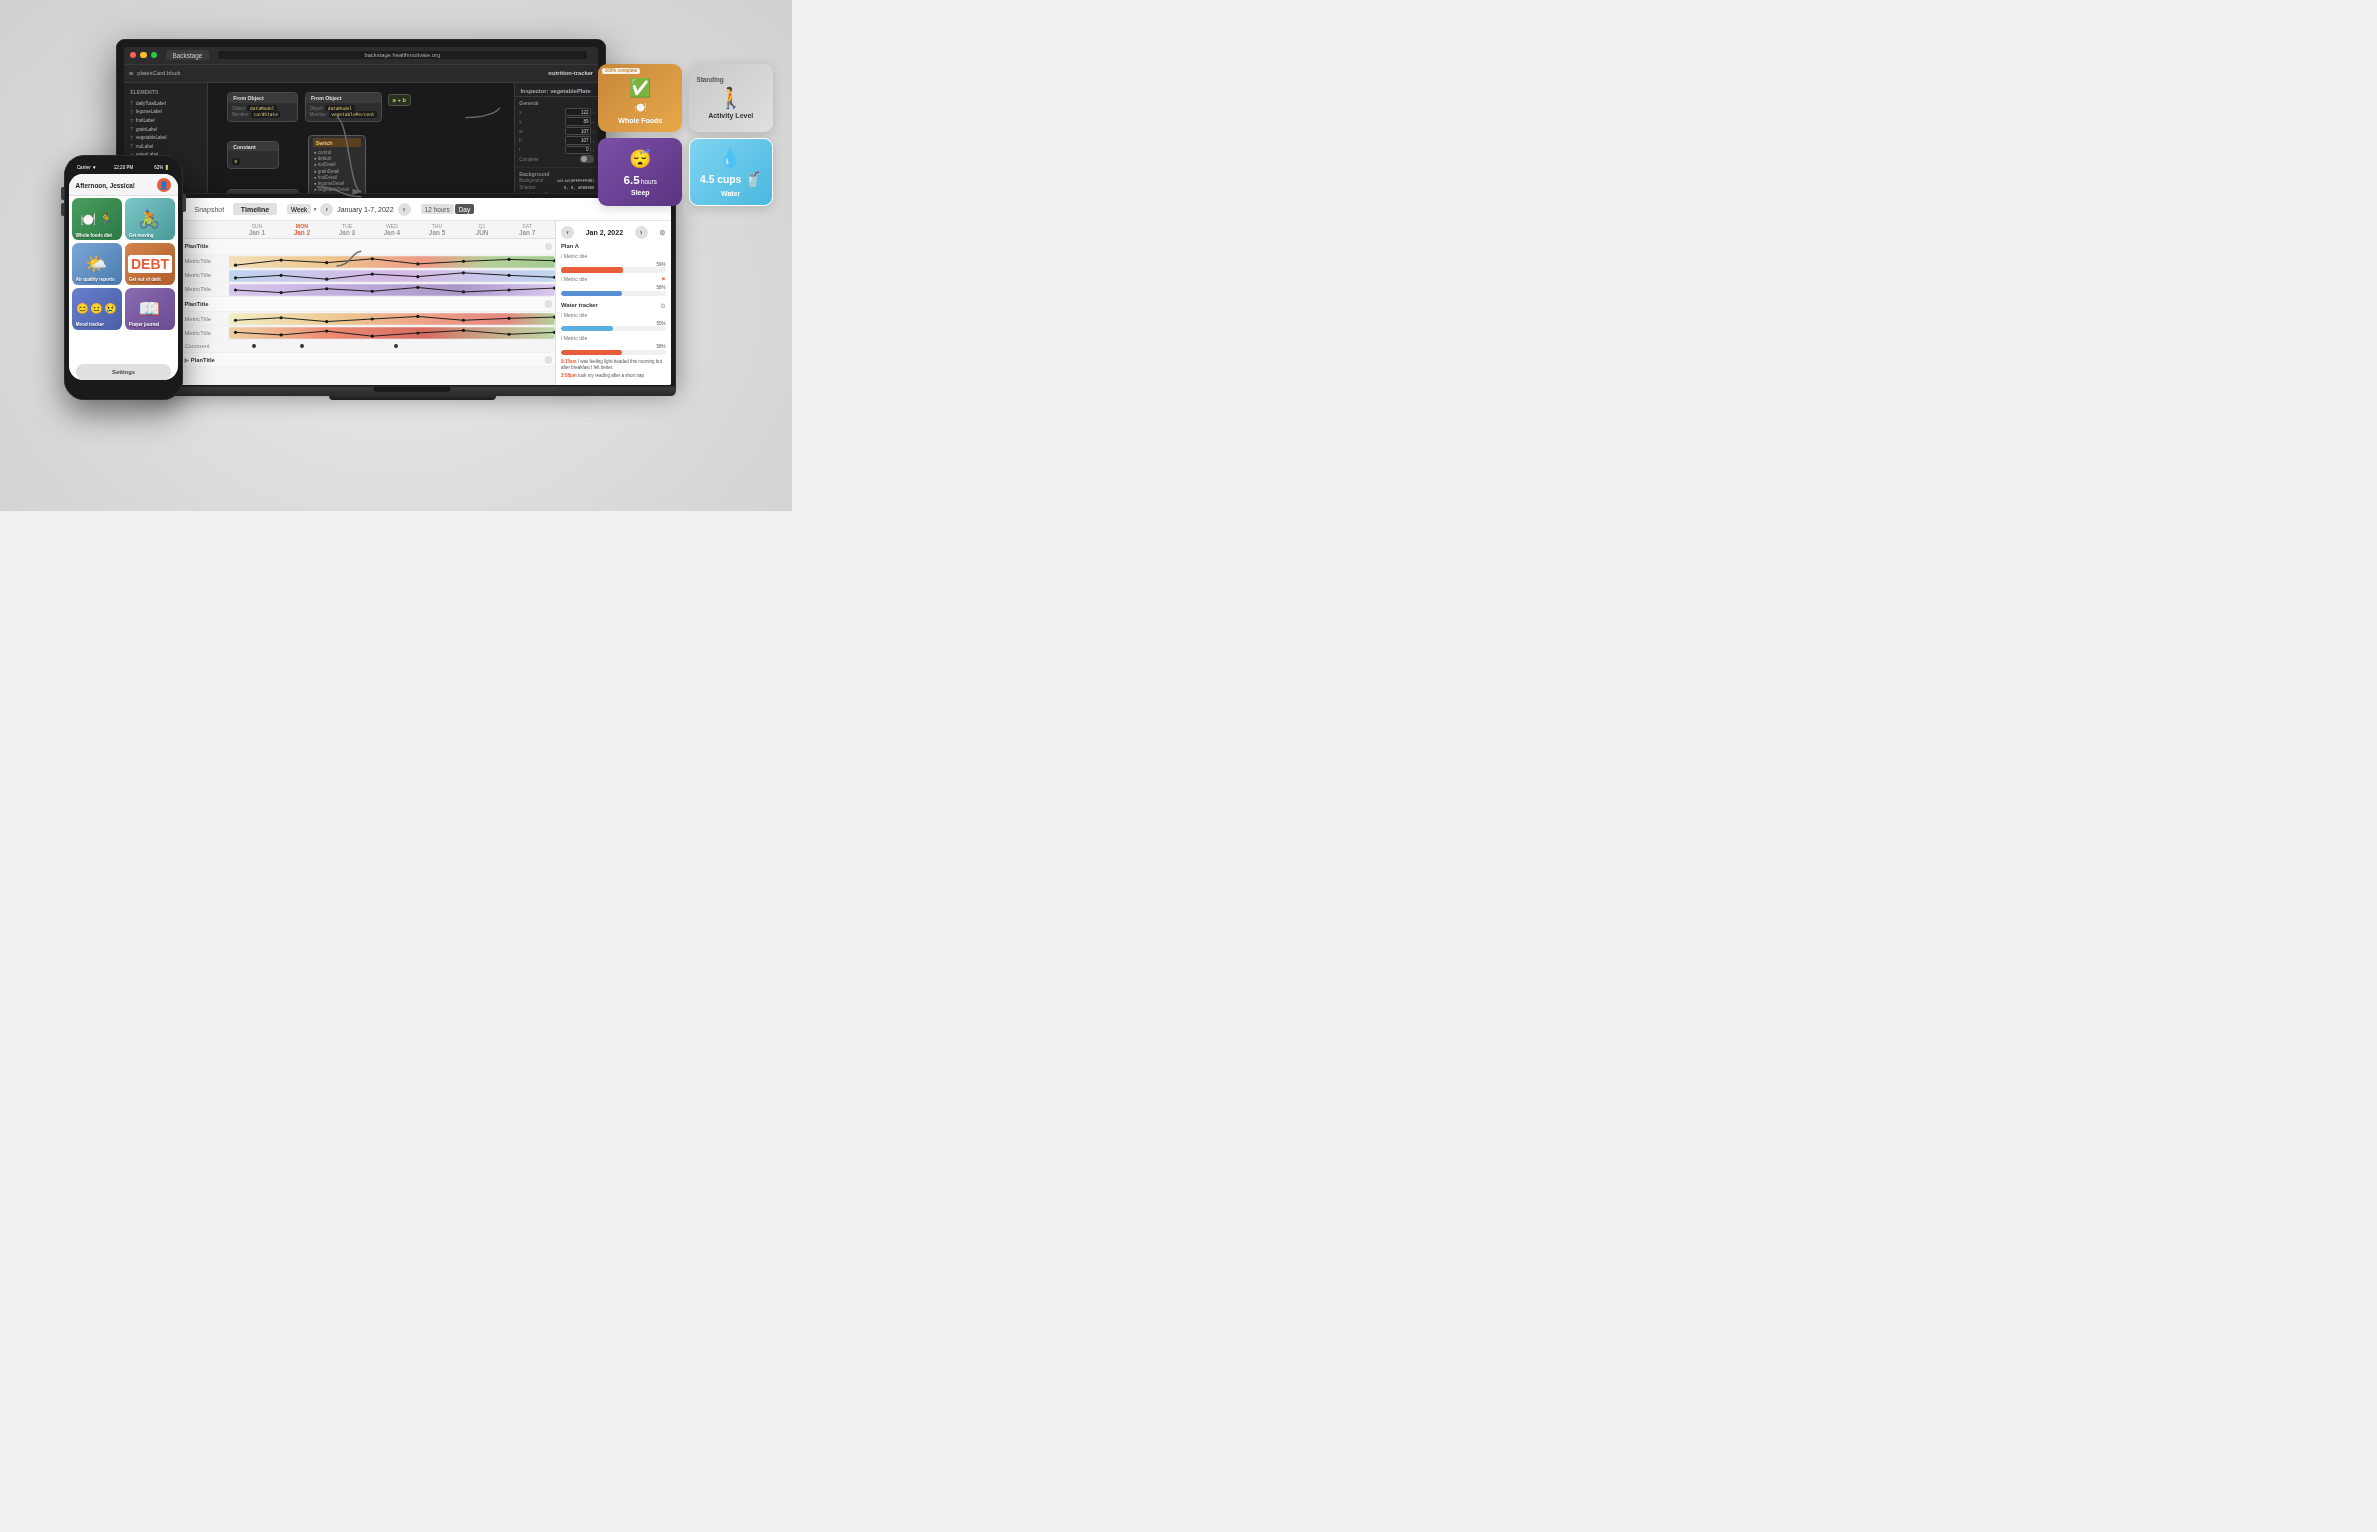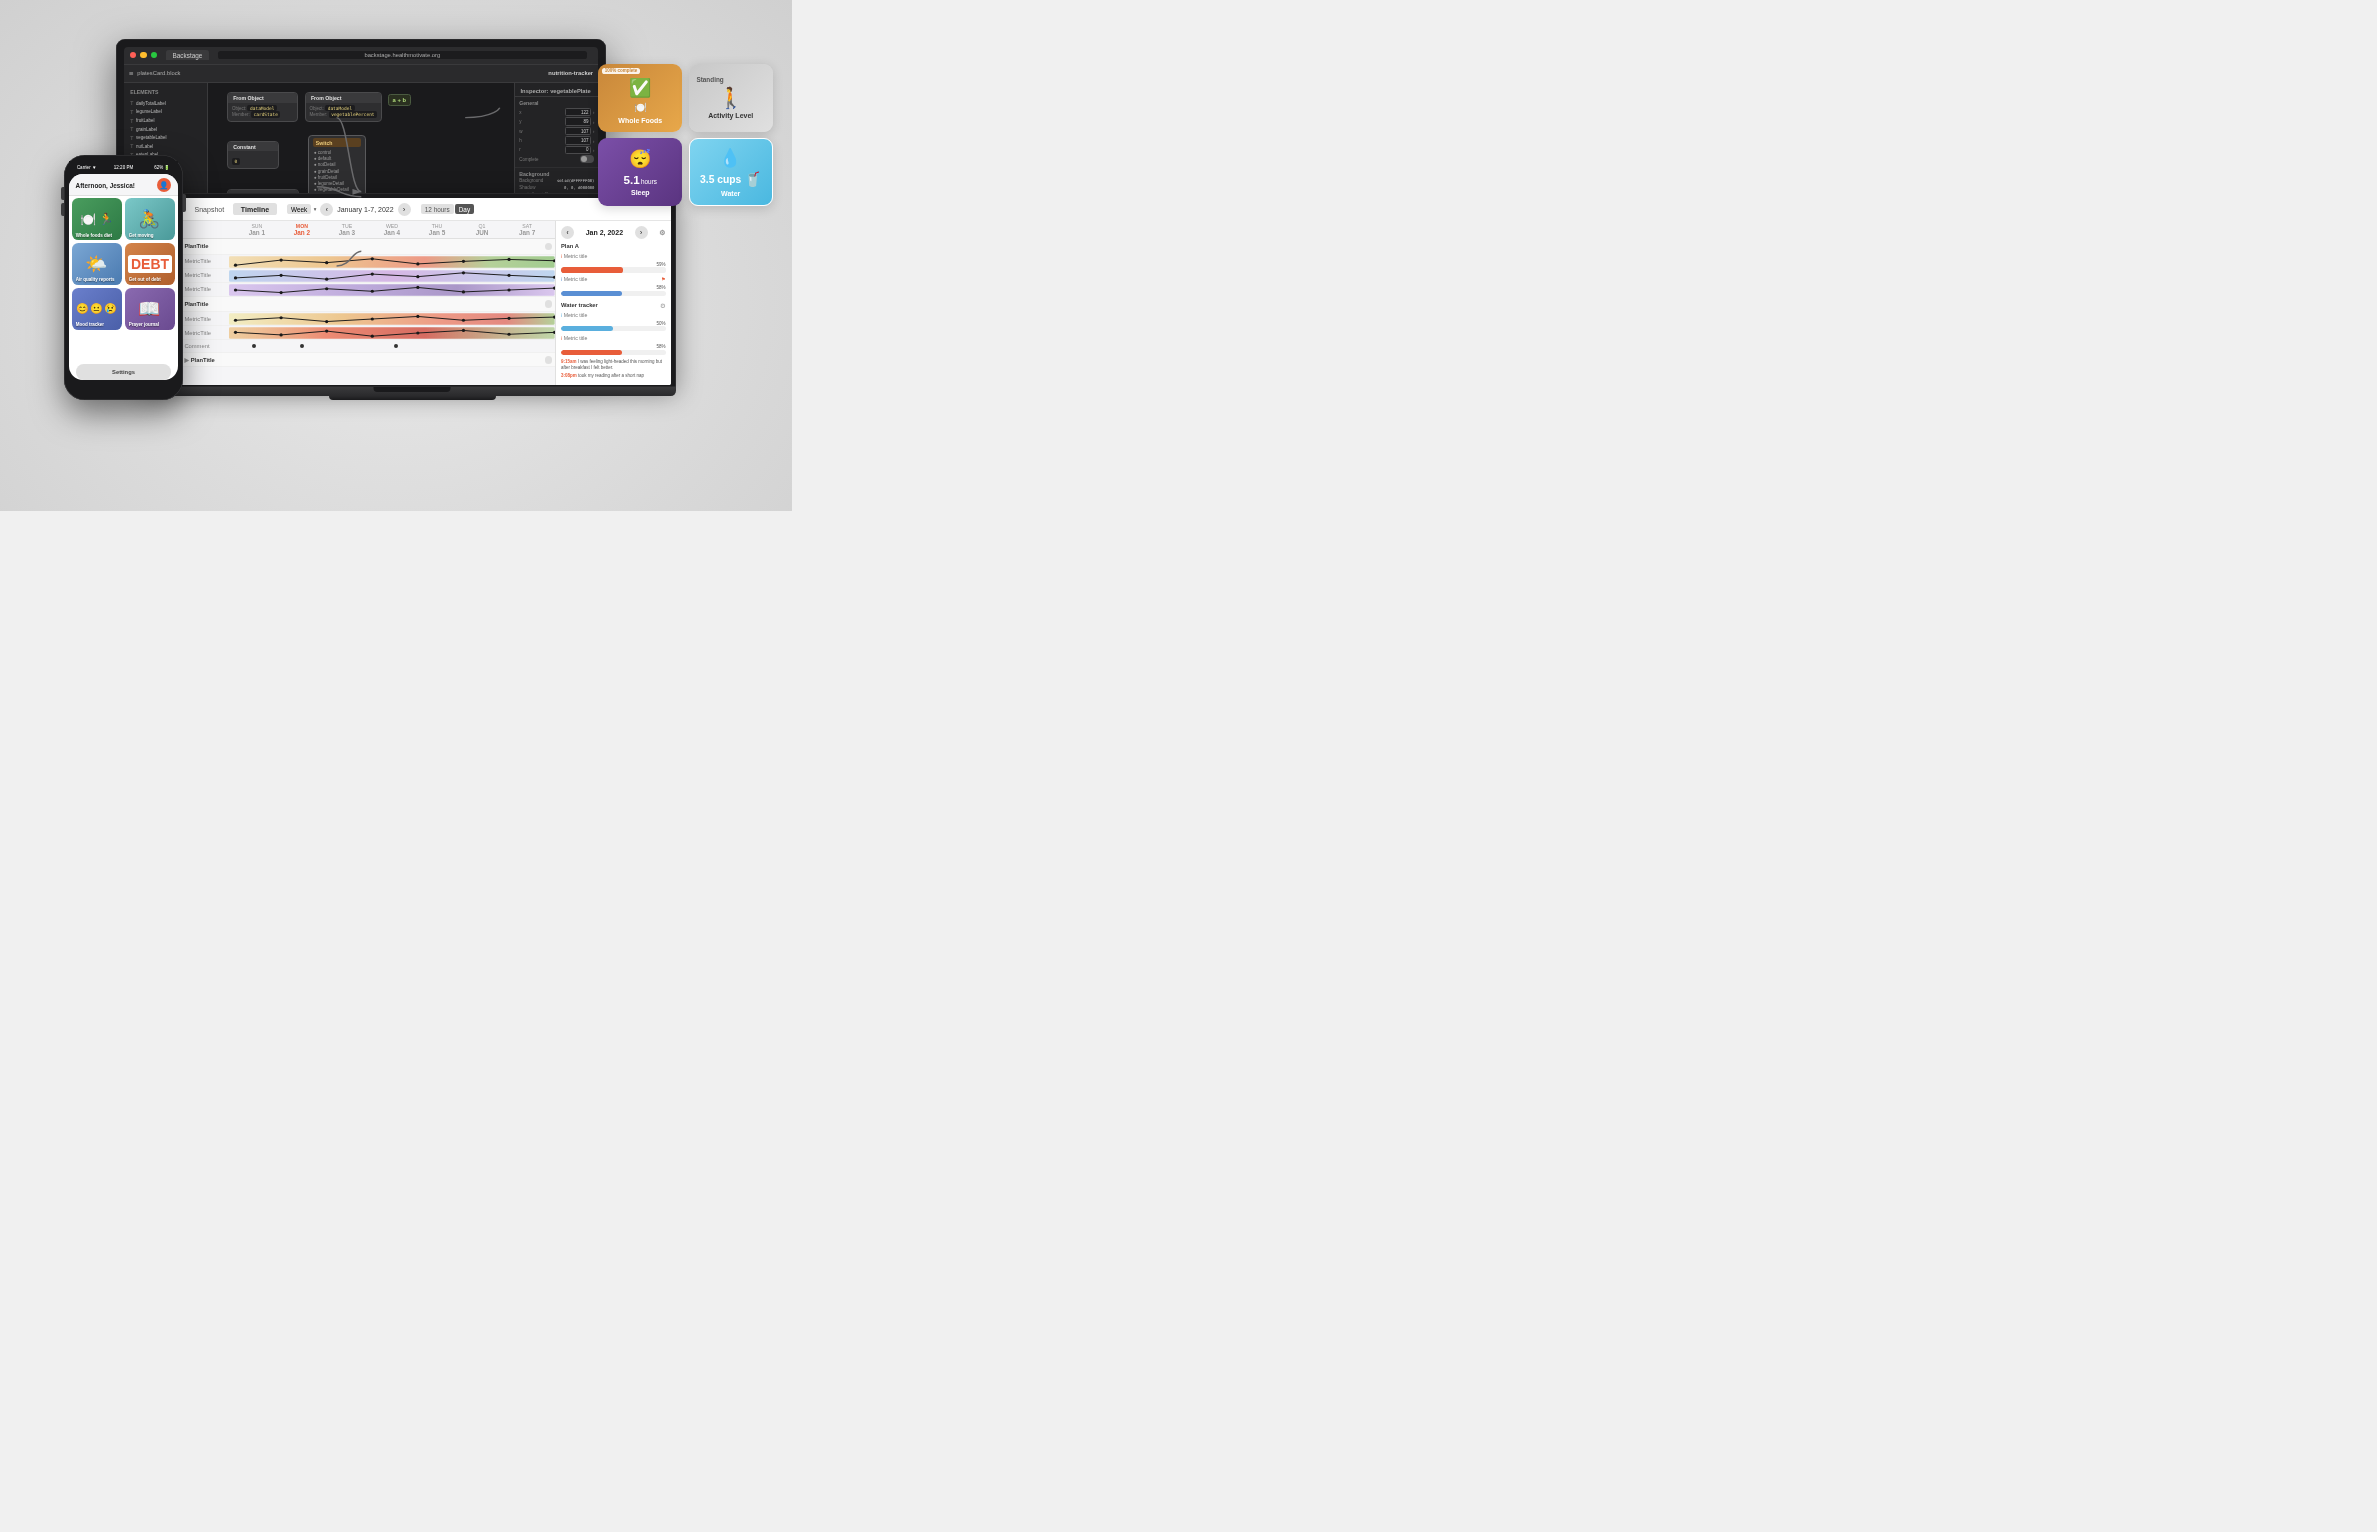--- a/index.html
+++ b/index.html
@@ -1580,29 +1580,29 @@
 
   <div class="health-card card-standing">
     <div style="font-size:6.4px;font-weight:600;color:#555;align-self:flex-start">Standing</div>
     <div style="font-size:20.6px">🚶</div>
     <div class="health-card-title">Activity Level</div>
   </div>
 
   <div class="health-card card-sleep">
     <div style="font-size:18px">😴</div>
     <div style="display:flex;align-items:baseline;gap:1.3px">
-      <span class="health-card-value">5.1</span>
+      <span class="health-card-value">6.5</span>
       <span class="health-card-unit">hours</span>
     </div>
     <div class="health-card-title">Sleep</div>
   </div>
 
   <div class="health-card card-water card-water-highlighted">
     <div style="font-size:18px">💧</div>
     <div style="display:flex;align-items:center;gap:2.6px">
-      <span class="health-card-value" style="font-size:10.3px">3.5 cups</span>
+      <span class="health-card-value" style="font-size:10.3px">4.5 cups</span>
       <span style="font-size:14px">🥤</span>
     </div>
     <div class="health-card-title">Water</div>
   </div>
 
 </div>
 
 
 </body></html>

